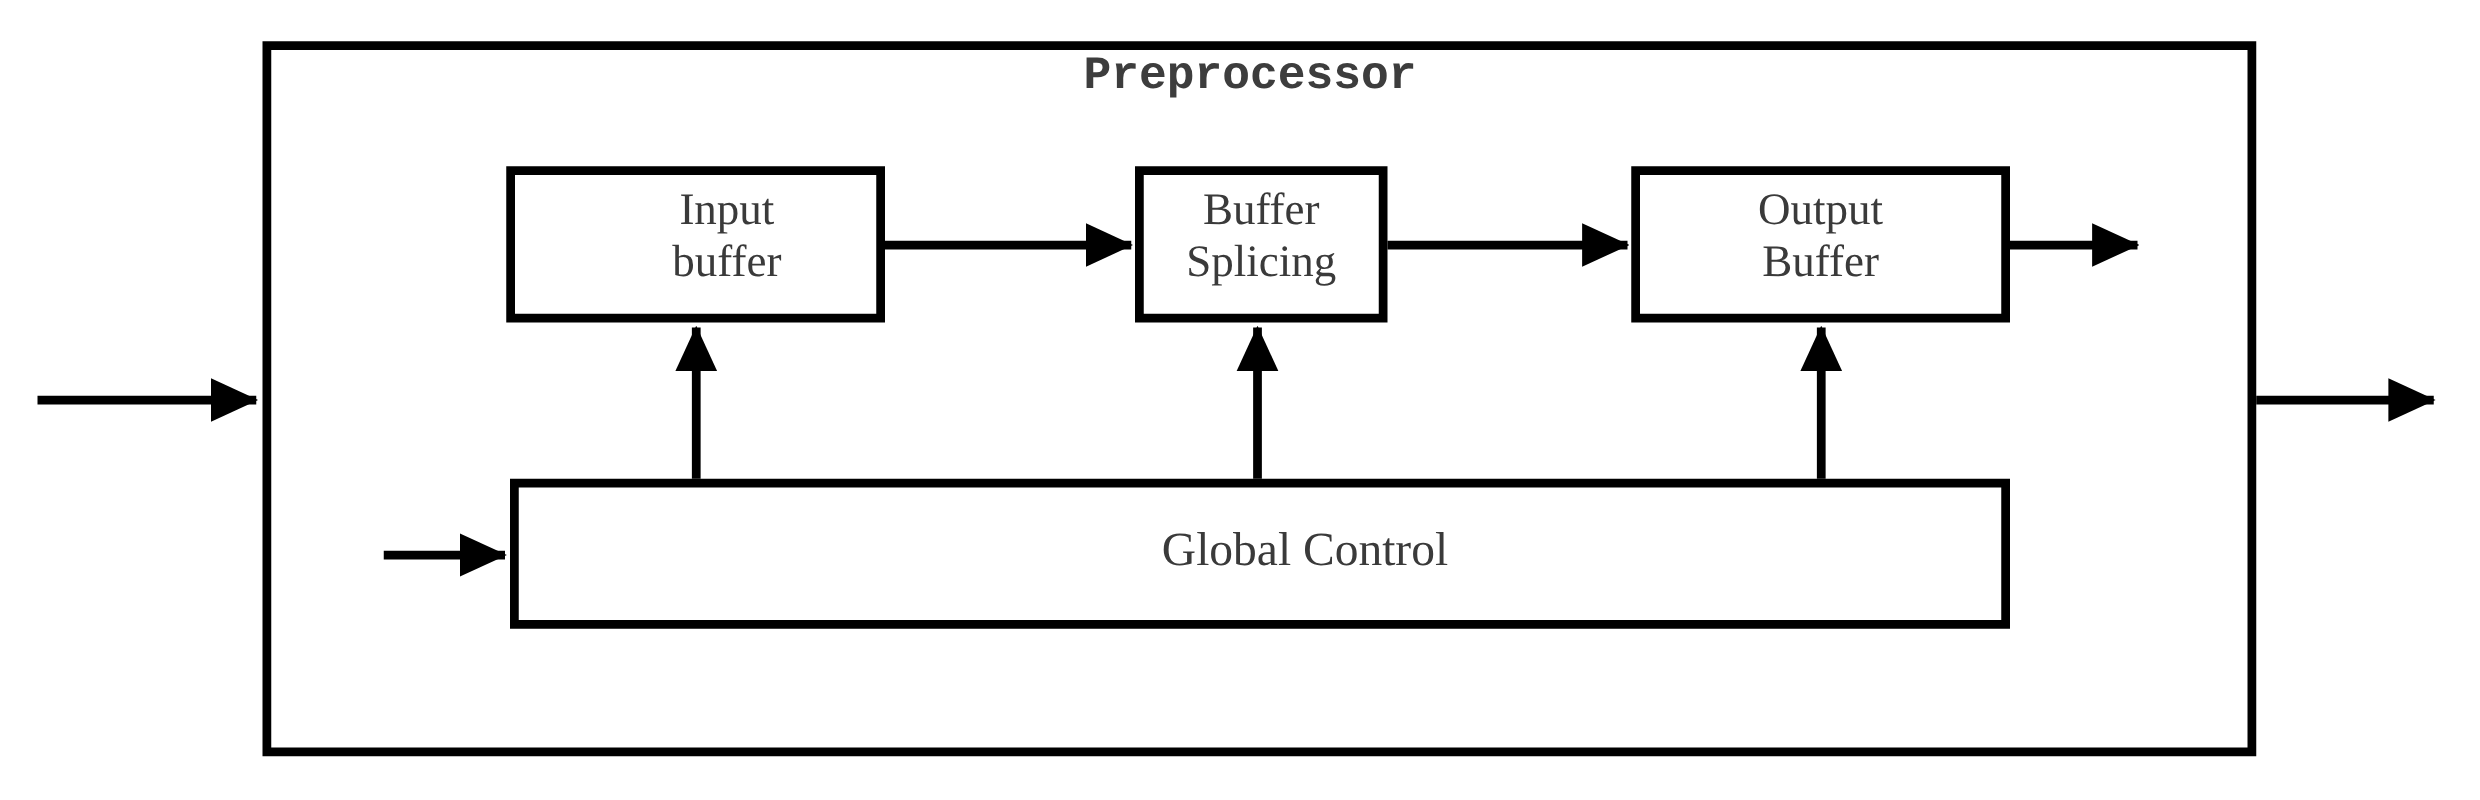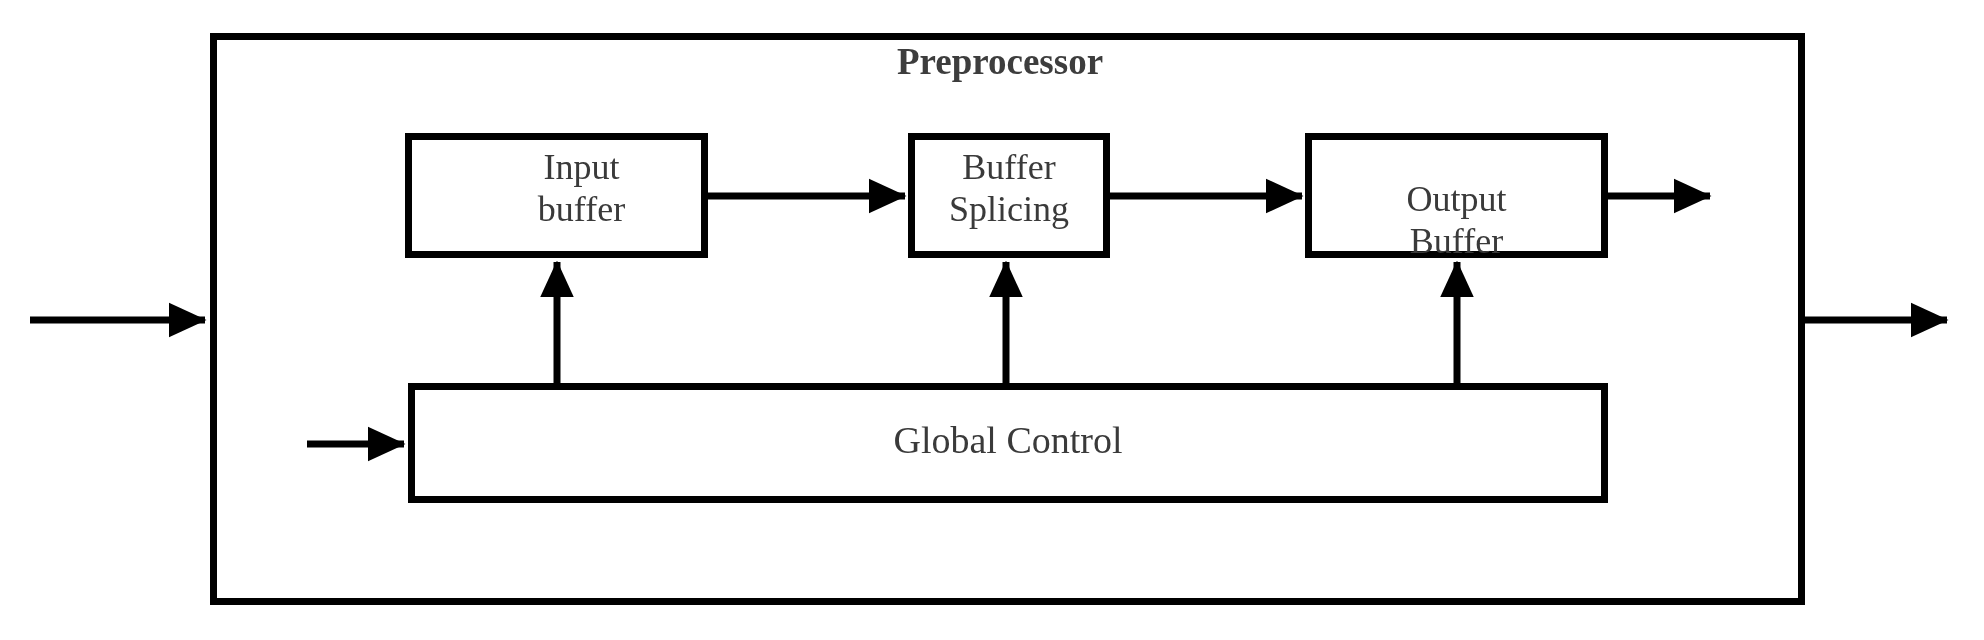--- a/index.html
+++ b/index.html
@@ -37,31 +37,32 @@
     white-space: pre;
     user-select: none;
   }
   .box-label {
     font-size: 36px;
     font-weight: 400;
   }
   .bar-label {
     font-size: 38px;
     font-weight: 400;
+    padding-left: 36px;
   }
   .title-label {
     font-size: 37px;
     font-weight: 700;
     color: #3d3d3d;
   }
   
-  #title-preprocessor { left: 760px; top: 40px; width: 480px; }
+  #title-preprocessor { left: 760px; top: 40px; width: 480px; font-family: Liberation Mono, monospace; }
   #label-input-buffer  { left: 405px;  top: 146px; width: 353px; }
   #label-block-splicing{ left: 908px;  top: 146px; width: 202px; }
-  #label-output-buffer { left: 1305px; top: 146px; width: 303px; margin-top: 32px; }
+  #label-output-buffer { left: 1305px; top: 146px; width: 303px; }
   #label-global-control{ left: 408px;  top: 418px; width: 1200px; }
 </style>
 </head>
 <body>
 
 <div id="canvas">
 
   <svg class="diagram-svg" viewBox="0 0 1984 640" xmlns="http://www.w3.org/2000/svg">
     <defs>
       <marker id="arrowR" viewBox="0 0 10 10" refX="9.6" refY="5" markerWidth="5.4" markerHeight="5.4" orient="auto-start-reverse" markerUnits="strokeWidth">

